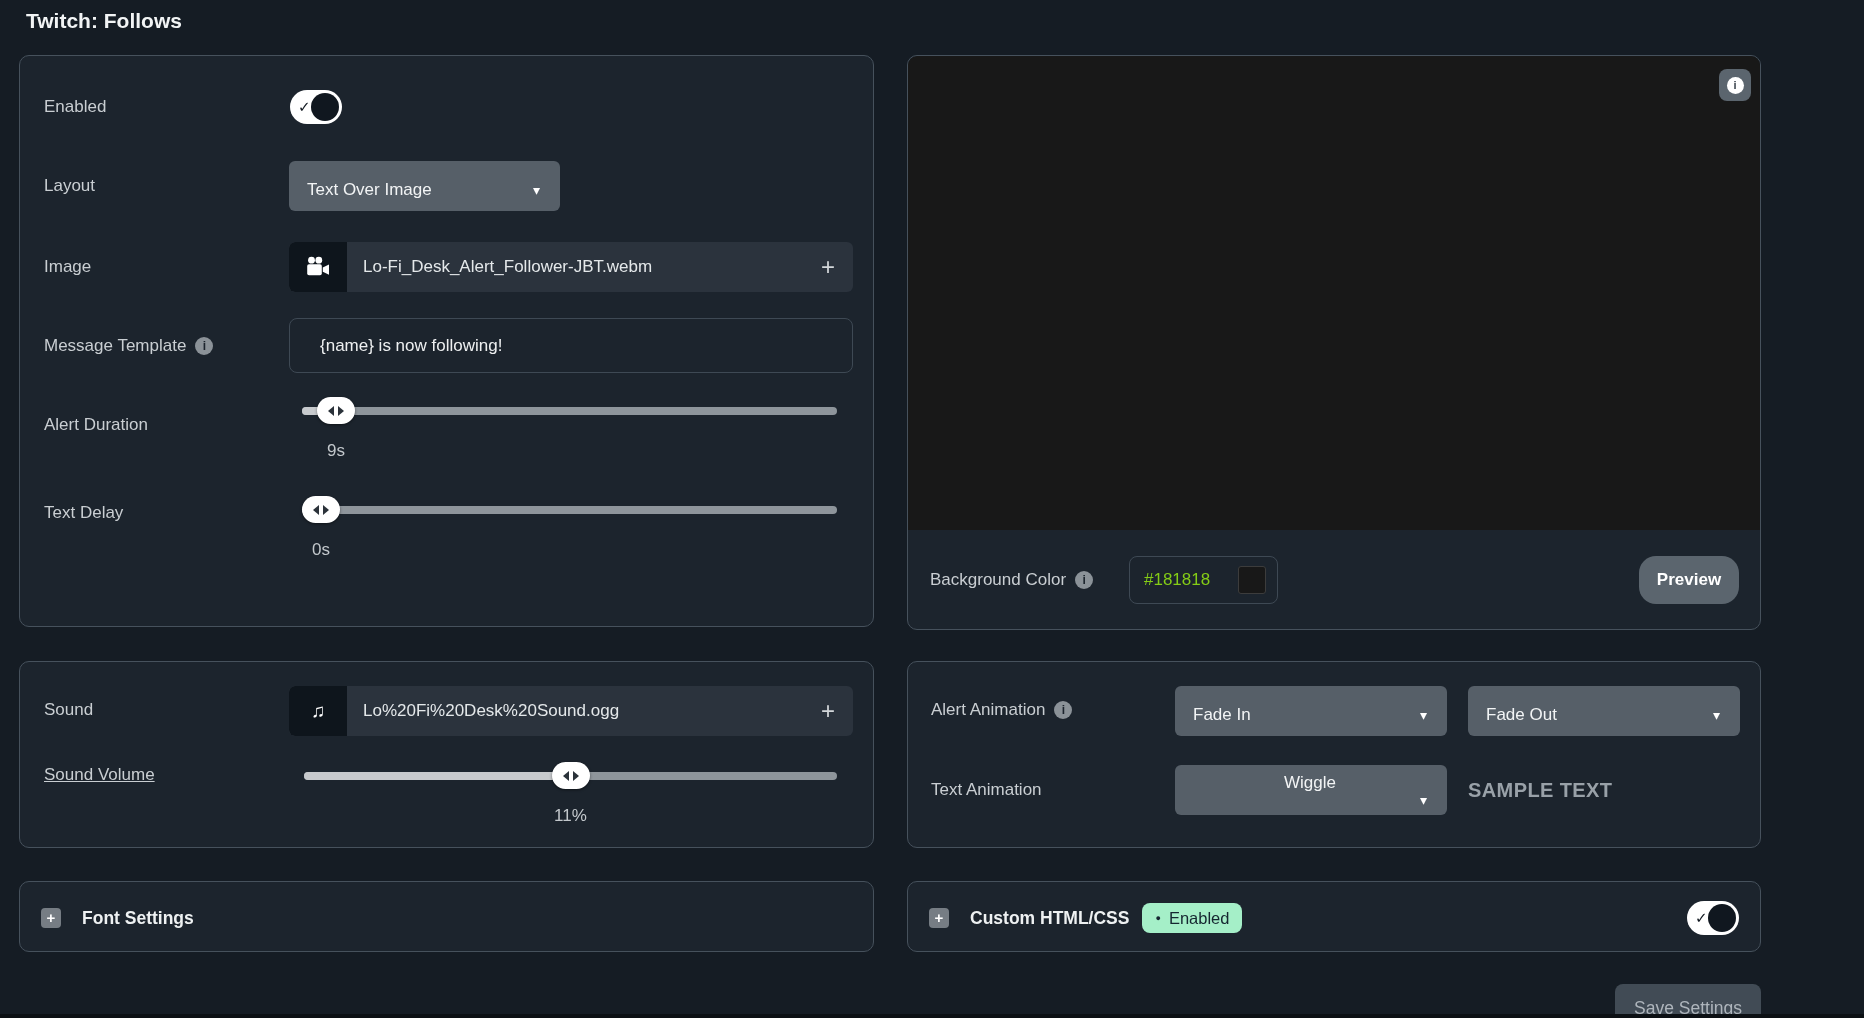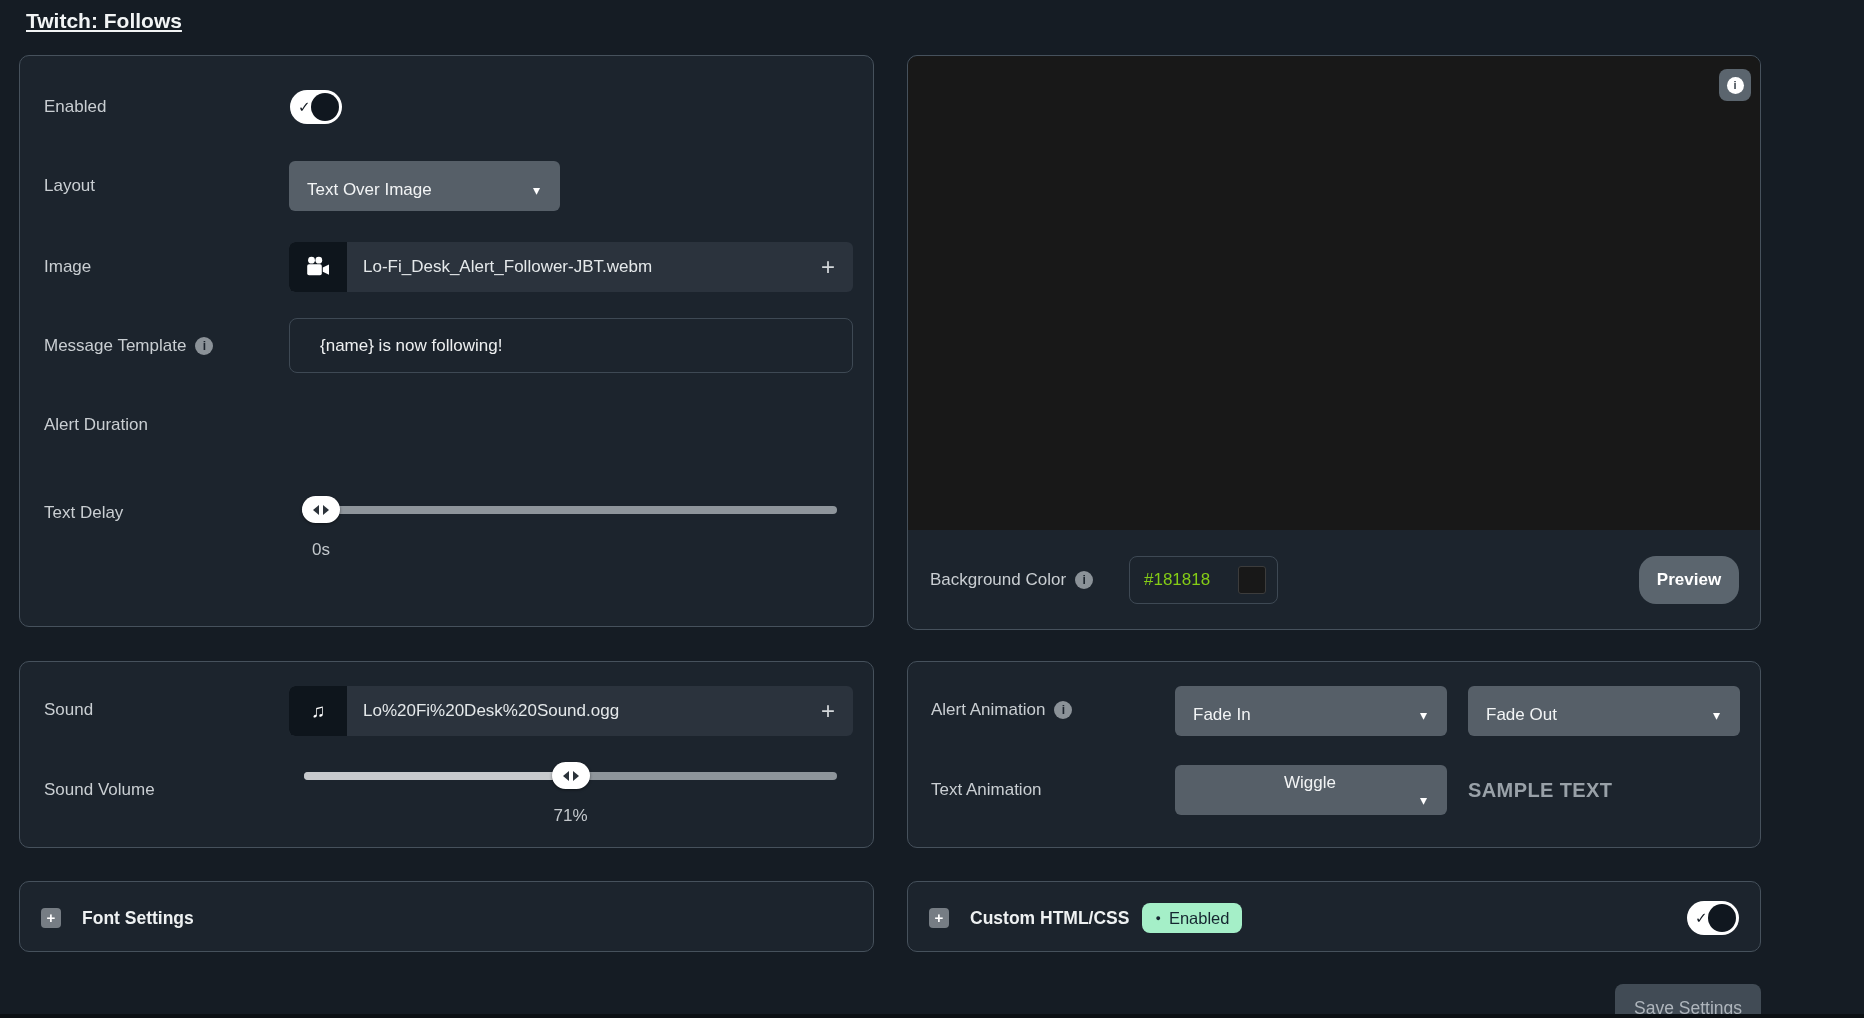--- a/index.html
+++ b/index.html
@@ -12,21 +12,21 @@
     --sample:#99a1a8; --info-bg:#8b9298;
   }
   *{margin:0;padding:0;box-sizing:border-box;}
   html,body{width:1864px;height:1018px;}
   body{
     background:var(--page-bg);
     font-family:"Liberation Sans","DejaVu Sans",sans-serif;
     position:relative;overflow:hidden;color:var(--label);
   }
   .abs{position:absolute;}
-  .page-title{left:26px;top:9px;font-size:21px;font-weight:700;color:var(--white-text);text-decoration:underline;}
+  .page-title{left:26px;top:9px;font-size:21px;font-weight:700;color:var(--white-text);}
   .card{
     position:absolute;background:var(--card-bg);
     border:1px solid var(--card-border);border-radius:10px;
   }
   #card-general{left:19px;top:55px;width:855px;height:572px;}
   #card-sound{left:19px;top:661px;width:855px;height:187px;}
   #card-font{left:19px;top:881px;width:855px;height:71px;}
   #card-preview{left:907px;top:55px;width:854px;height:575px;overflow:hidden;}
   #card-animation{left:907px;top:661px;width:854px;height:187px;}
   #card-custom{left:907px;top:881px;width:854px;height:71px;}
@@ -162,20 +162,30 @@
 
   <div class="row-label" style="top:280px;">
     <span>Message Template</span>
     <span class="info-dot">i</span>
   </div>
   <input class="text-input" style="left: 269px; top: 262px; padding-left: 30px;" value="{name} is now following!">
 
   <div class="row-label" style="top:359px;">
       <span>Alert Duration</span>
     </div>
+  <div class="slider-group" style="left: 282px; top: 341px; width: 535px; --p: 3;">
+    <div class="slider-track">
+        <div class="slider-fill"></div>
+      </div>
+    <div class="slider-handle">
+        <span class="tri-l"></span>
+        <span class="tri-r"></span>
+      </div>
+    <div class="slider-value">9s</div>
+  </div>
 
   <div class="row-label" style="top:447px;">
       <span>Text Delay</span>
     </div>
   <div class="slider-group" style="left: 282px; top: 440px; width: 535px; --p: 0;">
     <div class="slider-track">
         <div class="slider-fill"></div>
       </div>
     <div class="slider-handle">
         <span class="tri-l"></span>
@@ -188,32 +198,32 @@
 <div class="card" id="card-sound">
   <div class="row-label" style="top:38px;">
       <span>Sound</span>
     </div>
   <div class="file-field" style="left:269px;top:24px;width:564px;">
     <span class="icon-box note-glyph">♫</span>
     <span class="fname">Lo%20Fi%20Desk%20Sound.ogg</span>
     <span class="add">+</span>
   </div>
 
-  <div class="row-label" style="top:118px;">
+  <div class="row-label" style="top:103px;text-decoration:underline;">
       <span>Sound Volume</span>
     </div>
   <div class="slider-group" style="left: 284px; top: 100px; width: 533px; --p: 50;">
     <div class="slider-track">
         <div class="slider-fill"></div>
       </div>
     <div class="slider-handle">
         <span class="tri-l"></span>
         <span class="tri-r"></span>
       </div>
-    <div class="slider-value">71%</div>
+    <div class="slider-value">11%</div>
   </div>
 </div>
 
 <div class="card" id="card-font">
   <div class="plus-box">+</div>
   <div class="expander-title">
       <span>Font Settings</span>
     </div>
 </div>
 

